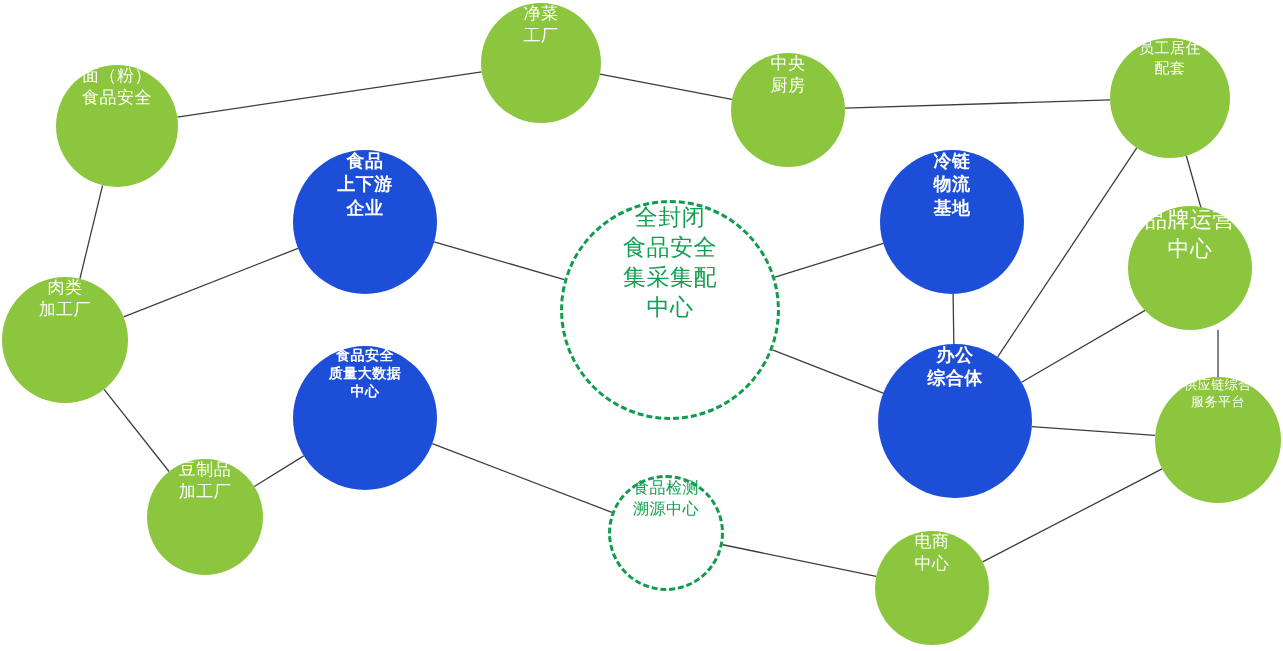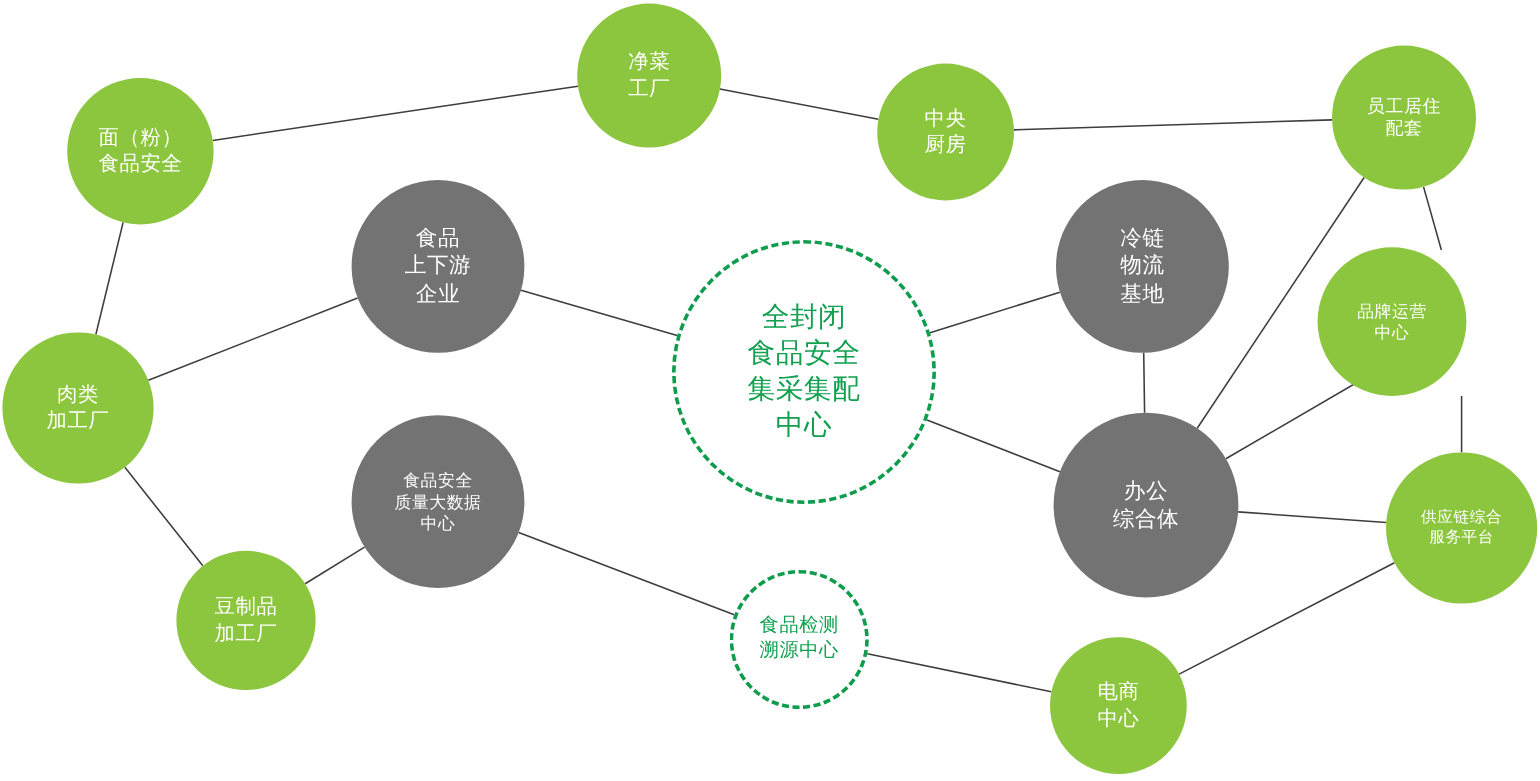--- a/index.html
+++ b/index.html
@@ -24,35 +24,35 @@
     top: 0;
     width: 1283px;
     height: 651px;
     pointer-events: none;
   }
   .node {
     position: absolute;
     box-sizing: border-box;
     border-radius: 50%;
     display: flex;
-    align-items: center;
     justify-content: center;
     text-align: center;
     line-height: 1.30;
     letter-spacing: 0.5px;
     white-space: pre-line;
     user-select: none;
   }
   .node.light {
     background: #8cc63e;
     color: #ffffff;
   }
   .node.dark {
-    background: #737373;
+    background: #1d4ed8;
     color: #ffffff;
+    font-weight: bold;
   }
   .node.dashed {
     background: transparent;
     color: #11a04f;
     border: 3px dashed #0f9c4c;
   }
   .node-label {
     display: block;
     white-space: pre-line;
     pointer-events: none;
@@ -91,21 +91,21 @@
       <div class="node light" style="left: 731px; top: 53px; width: 114px; height: 114px; font-size: 17px;"><span class="node-label">中央
 厨房</span></div>
       <div class="node light" style="left: 1110px; top: 38px; width: 120px; height: 120px; font-size: 15px;"><span class="node-label">员工居住
 配套</span></div>
       <div class="node dark" style="left: 293px; top: 150px; width: 144px; height: 144px; font-size: 18px;"><span class="node-label">食品
 上下游
 企业</span></div>
       <div class="node dark" style="left: 880px; top: 150px; width: 144px; height: 144px; font-size: 18px;"><span class="node-label">冷链
 物流
 基地</span></div>
-      <div class="node light" style="left: 1098px; top: 206px; width: 124px; height: 124px; font-size: 14px;"><span class="node-label">品牌运营
+      <div class="node light" style="left: 1128px; top: 206px; width: 124px; height: 124px; font-size: 22px;"><span class="node-label">品牌运营
 中心</span></div>
       <div class="node light" style="left: 2px; top: 277px; width: 126px; height: 126px; font-size: 17px;"><span class="node-label">肉类
 加工厂</span></div>
       <div class="node dashed" style="left: 560px; top: 200px; width: 220px; height: 220px; font-size: 23px;"><span class="node-label">全封闭
 食品安全
 集采集配
 中心</span></div>
       <div class="node dark" style="left: 293px; top: 346px; width: 144px; height: 144px; font-size: 14px;"><span class="node-label">食品安全
 质量大数据
 中心</span></div>

